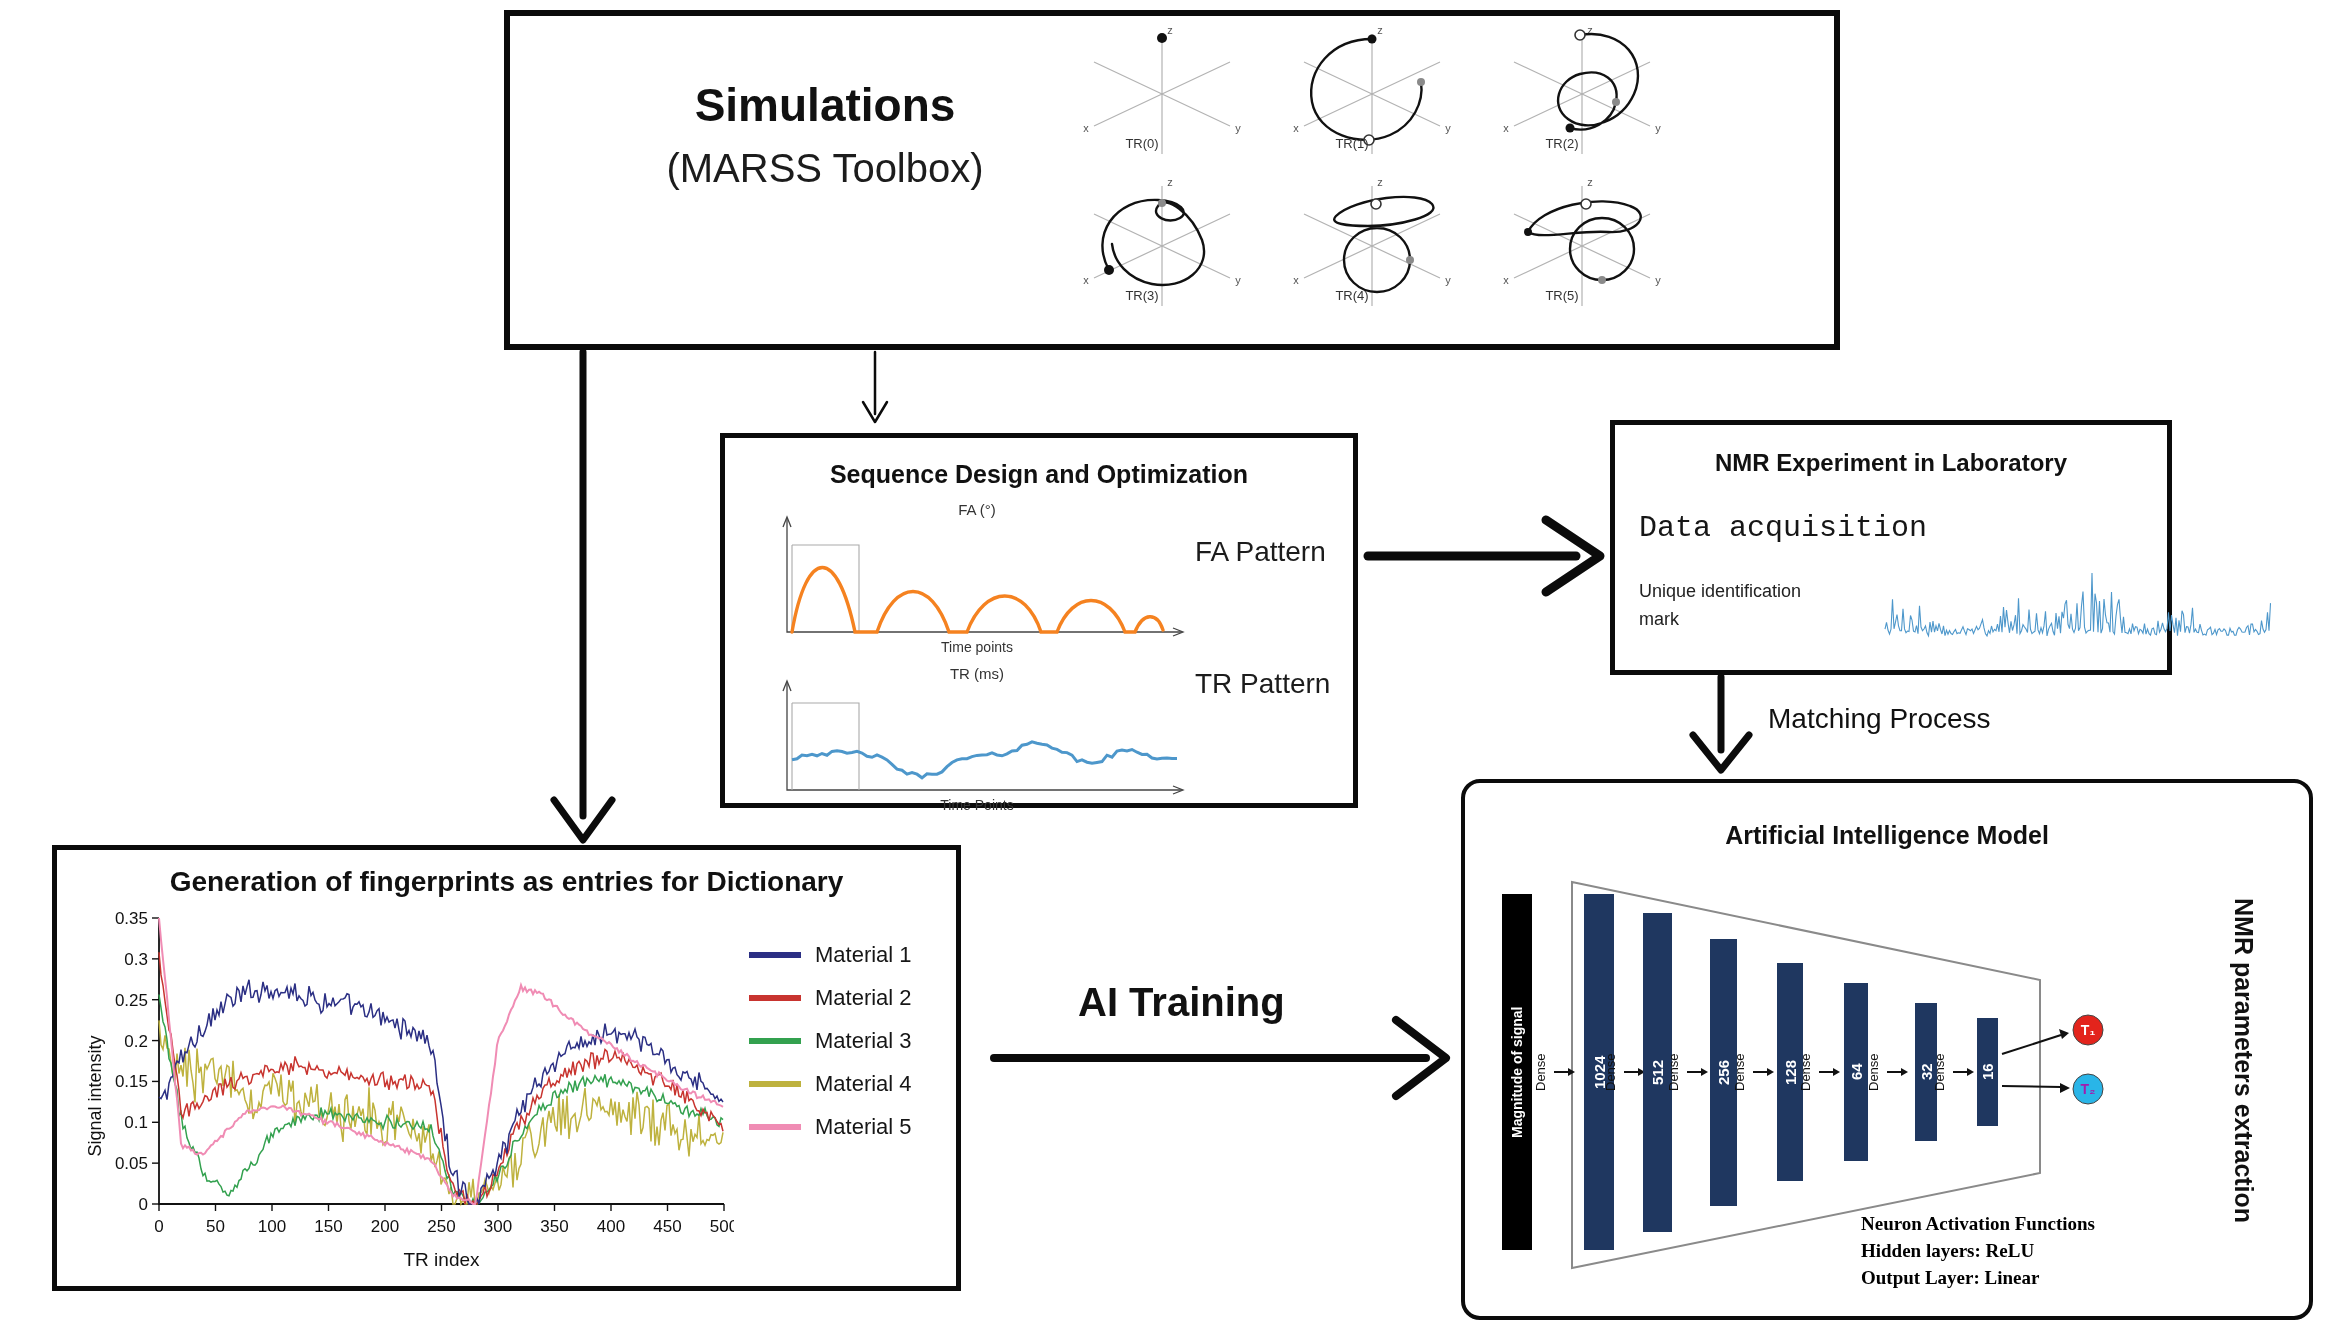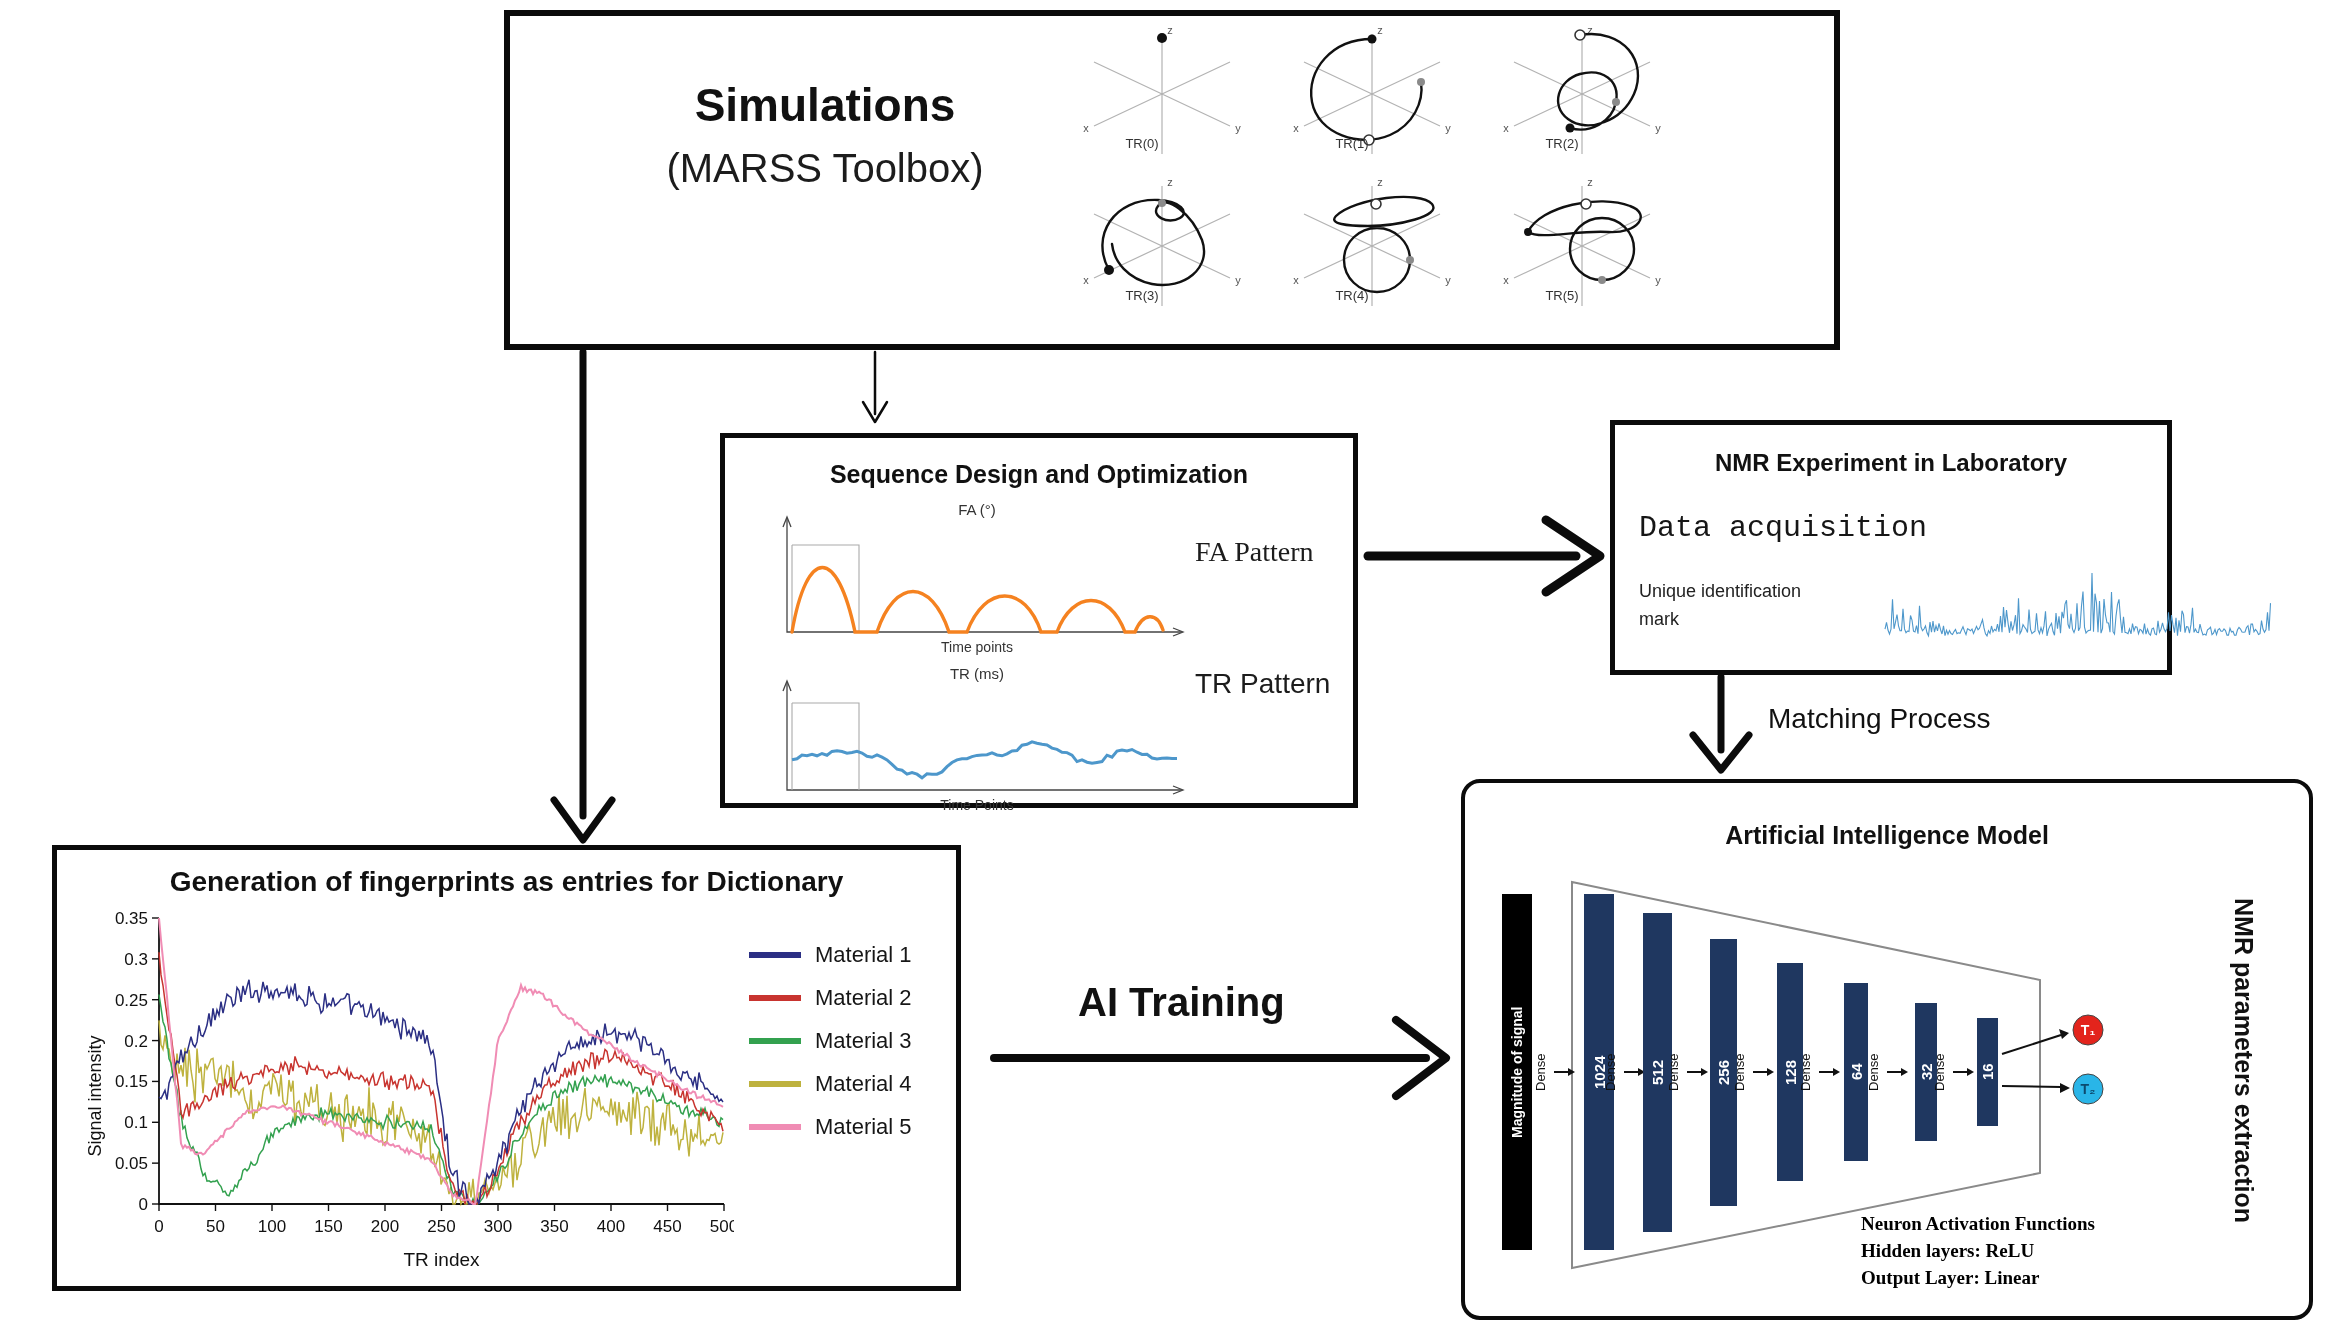--- a/index.html
+++ b/index.html
@@ -21,21 +21,21 @@
                display:grid; grid-template-columns:repeat(3,210px); grid-template-rows:repeat(2,152px); }
   .traj-cell svg { display:block; }
 
   .box-title { position:absolute; left:0; right:0; text-align:center; font-weight:bold; }
   #seq-title { top:22px; font-size:25px; }
   #nmr-title { top:24px; font-size:24px; }
   #fp-title  { top:16px; font-size:28px; }
   #ai-title  { top:38px; font-size:25px; }
 
   .pattern-label { position:absolute; left:470px; width:160px; font-size:28px; color:#1c1c1c; white-space:nowrap; }
-  #fa-pattern-label { top:98px;font-family:Liberation Serif, serif; }
+  #fa-pattern-label { top:98px; }
   #tr-pattern-label { top:230px; }
 
   #nmr-da   { position:absolute; left:24px; top:86px; font-size:30px; color:#161616;font-family:Liberation Mono, monospace; }
   #nmr-uid1 { position:absolute; left:24px; top:156px; font-size:18px; color:#222; }
   #nmr-uid2 { position:absolute; left:24px; top:184px; font-size:18px; color:#222; }
   #nmr-signal-svg { position:absolute; left:268px; top:118px; }
 
   #matching-label { position:absolute; left:1768px; top:703px; font-size:28px; font-weight:normal; z-index:7; }
   #ai-training-label { position:absolute; left:1078px; top:980px; font-size:40px; font-weight:bold; z-index:7; }
 
@@ -296,21 +296,21 @@
         <line x1="537" y1="271" x2="596" y2="252" stroke="#111" stroke-width="2"></line>
         <polygon points="604,250 594,246 597,256" fill="#111"></polygon>
         <line x1="537" y1="303" x2="596" y2="304" stroke="#111" stroke-width="2"></line>
         <polygon points="605,305 595,300 595,310" fill="#111"></polygon>
         <circle cx="623" cy="247" r="15" fill="#E3241C" stroke="#444" stroke-width="1"></circle>
         <circle cx="623" cy="306" r="15" fill="#29B5E8" stroke="#444" stroke-width="1"></circle>
       </svg>
     <div class="box-title" id="ai-title">Artificial Intelligence Model</div>
     <div class="nbar vtext" id="ai-input-bar">Magnitude of signal</div>
     <div class="tcirc-label" id="t1-label" style="color: rgb(255, 255, 255);">T₁</div>
-    <div class="tcirc-label" id="t2-label" style="color: #0c4a6e;">T₂</div>
+    <div class="tcirc-label" id="t2-label" style="color: #a21caf;">T₂</div>
     <div id="ai-notes">
       <div>Neuron Activation Functions</div>
       <div>Hidden layers: ReLU</div>
       <div>Output Layer: Linear</div>
     </div>
     <div class="vdown" id="ai-side-label">NMR parameters extraction</div>
   <div class="nbar vtext" style="left: 119px; width: 30px; top: 111px; height: 356px; background: rgb(31, 55, 96);">1024</div>
       <div class="nbar vtext" style="left: 178px; width: 29px; top: 129.5px; height: 319px; background: rgb(31, 55, 96);">512</div>
       <div class="nbar vtext" style="left: 245px; width: 27px; top: 155.5px; height: 267px; background: rgb(31, 55, 96);">256</div>
       <div class="nbar vtext" style="left: 312px; width: 26px; top: 180px; height: 218px; background: rgb(31, 55, 96);">128</div>

